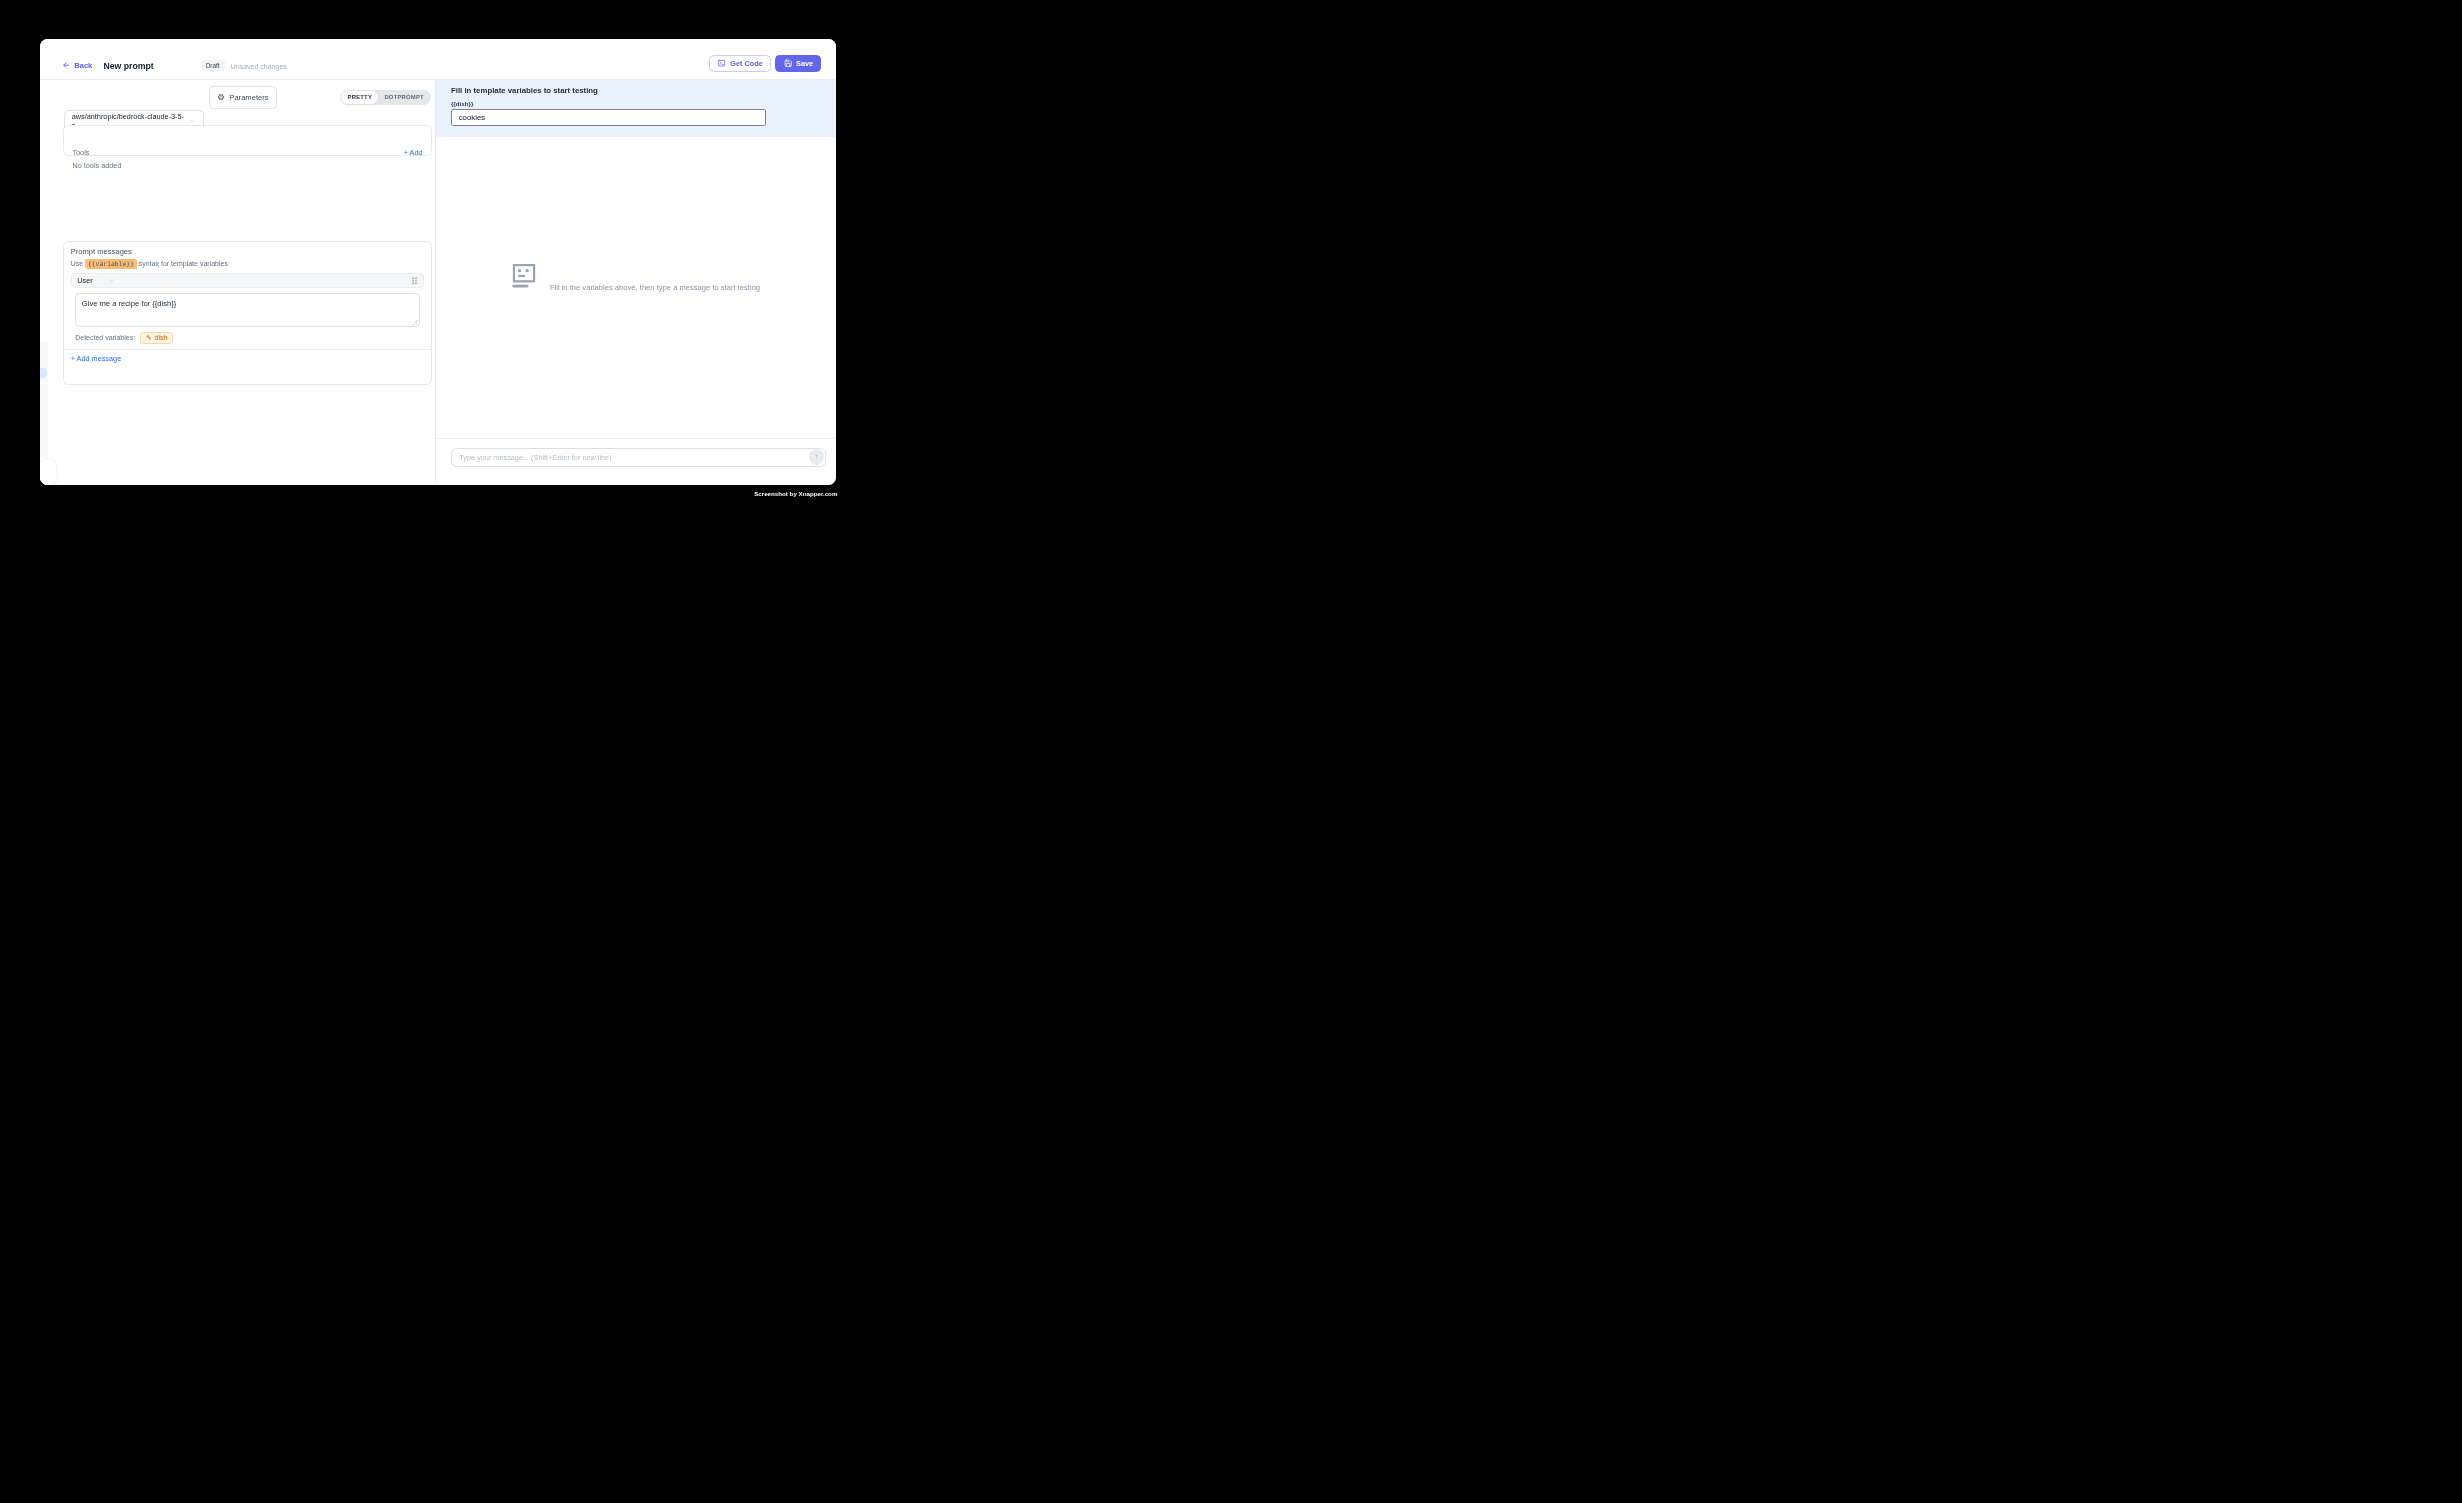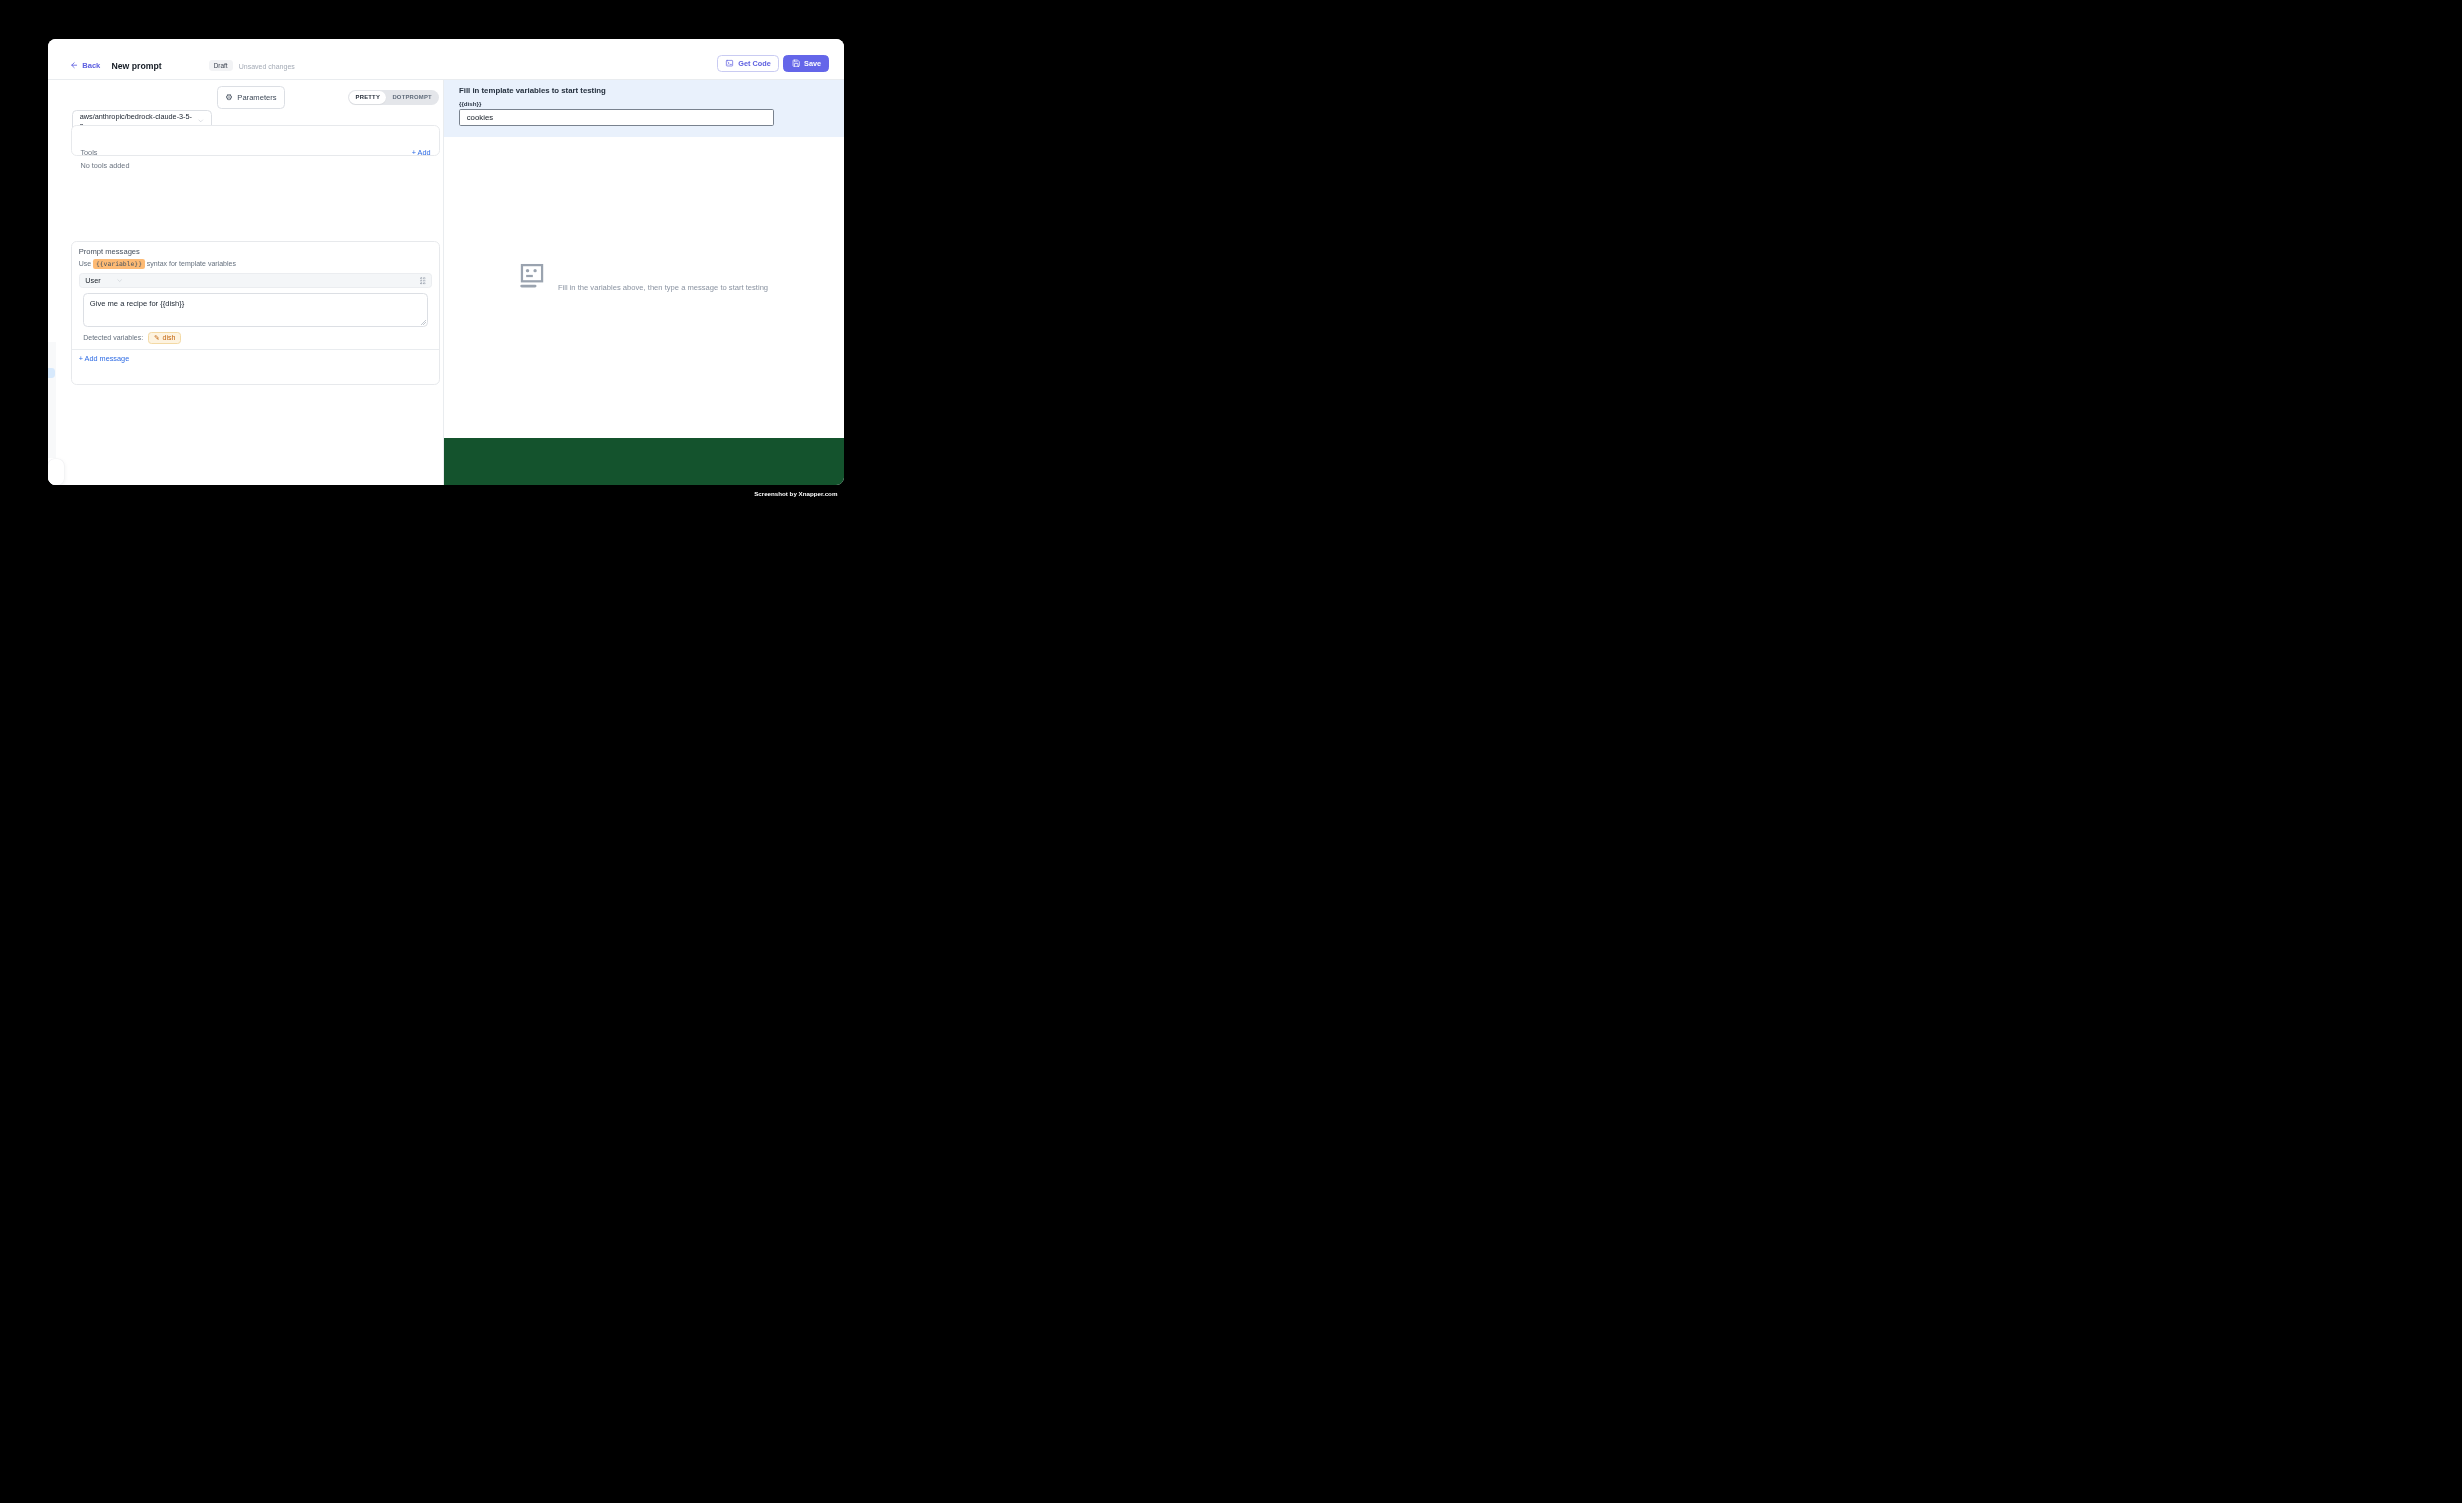--- a/index.html
+++ b/index.html
@@ -1,20 +1,20 @@
 <!DOCTYPE html>
 <html style="font-size:9px"><head>
 <meta charset="utf-8">
 <style>
   * { margin:0; padding:0; box-sizing:border-box; }
   html,body { width:862px; height:526px; background:#000; font-family:"Liberation Sans",sans-serif; overflow:hidden; }
   .canvas { position:relative; width:862px; height:526px; background:#000; }
 
   
-  .window { position:absolute; left:48px; top:39px; width:796px; height:446px; background:#fff;
+  .window { position:absolute; left:40px; top:39px; width:796px; height:446px; background:#fff;
             border-radius:7.8px; overflow:hidden; box-shadow:0 10px 34px rgba(0,0,0,.55); }
 
   
   .hdr { position:relative; height:41px; display:flex; align-items:flex-end; padding:0 14.6px 6.7px 22.4px;
          border-bottom:0.6px solid #e9ecef; background:#fff; }
   .back { display:flex; align-items:center; gap:3.4px; color:#5d5fe0; font-size:7.6px; font-weight:600;
           cursor:pointer; margin-bottom:2.8px; }
   .title { font-size:8.7px; font-weight:700; color:#141b24; margin-left:11.2px; margin-bottom:1.7px; }
   .badge { margin-left:47px; margin-bottom:1.7px; background:#f2f3f5; color:#3b4350; font-size:6.4px;
            font-weight:500; padding:1.7px 5px; border-radius:3.4px; }
@@ -227,20 +227,28 @@
           <svg class="empty-ico" width="24.6" height="26" viewBox="0 0 44 46" fill="none">
             <rect x="3.5" y="3.5" width="36" height="29" stroke="#9aa3af" stroke-width="4"></rect>
             <circle cx="13.5" cy="13.5" r="3" fill="#9aa3af"></circle>
             <circle cx="27" cy="13.5" r="3" fill="#9aa3af"></circle>
             <path d="M11 23h12" stroke="#9aa3af" stroke-width="4"></path>
             <path d="M3 41h24" stroke="#9aa3af" stroke-width="5" stroke-linecap="round"></path>
           </svg>
           <div class="empty-text">Fill in the variables above, then type a message to start testing</div>
         </div>
 
+        <div class="chat-bar">
+          <div class="chat-input-wrap">
+            <input class="chat-input" placeholder="Type your message... (Shift+Enter for new line)" style="">
+            <div class="send-btn">
+              <span class="send-arrow">↑</span>
+            </div>
+          </div>
+        </div>
       </div>
     </div>
 
     <div class="edge-strip"></div>
     <div class="edge-active"></div>
     <div class="edge-card"></div>
   </div>
 
   <div class="watermark">Screenshot by Xnapper.com</div>
 </div>

